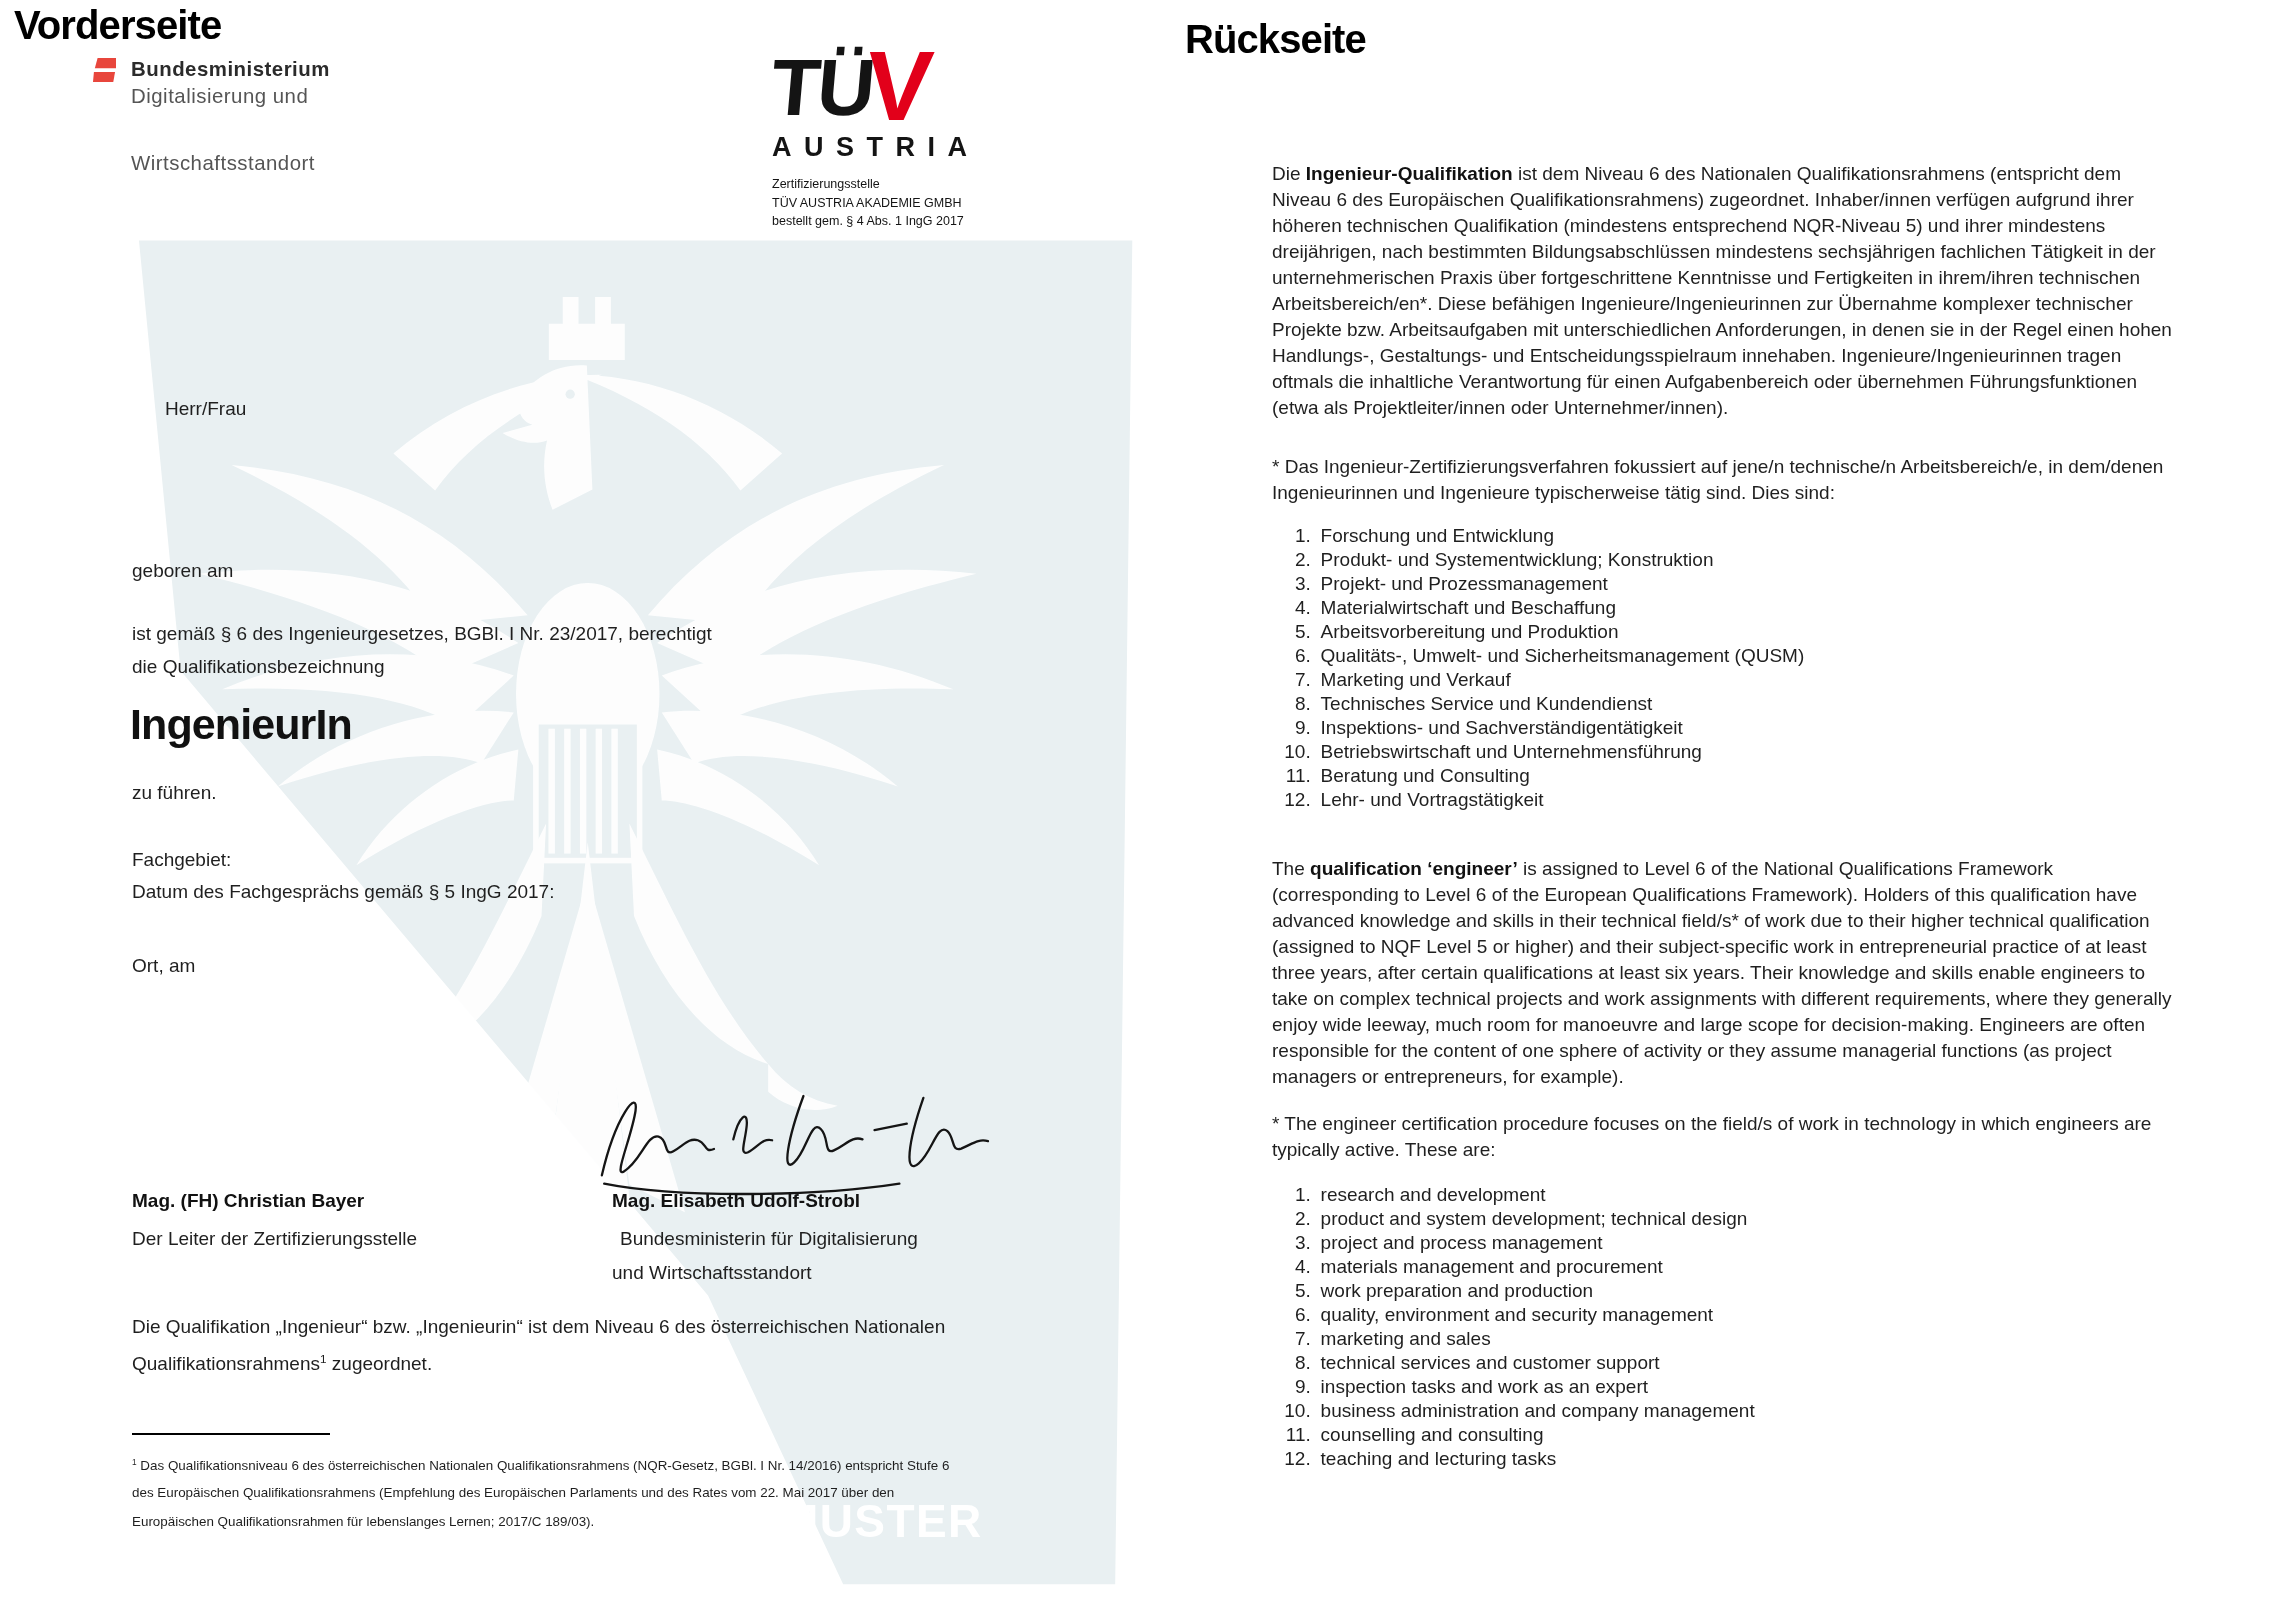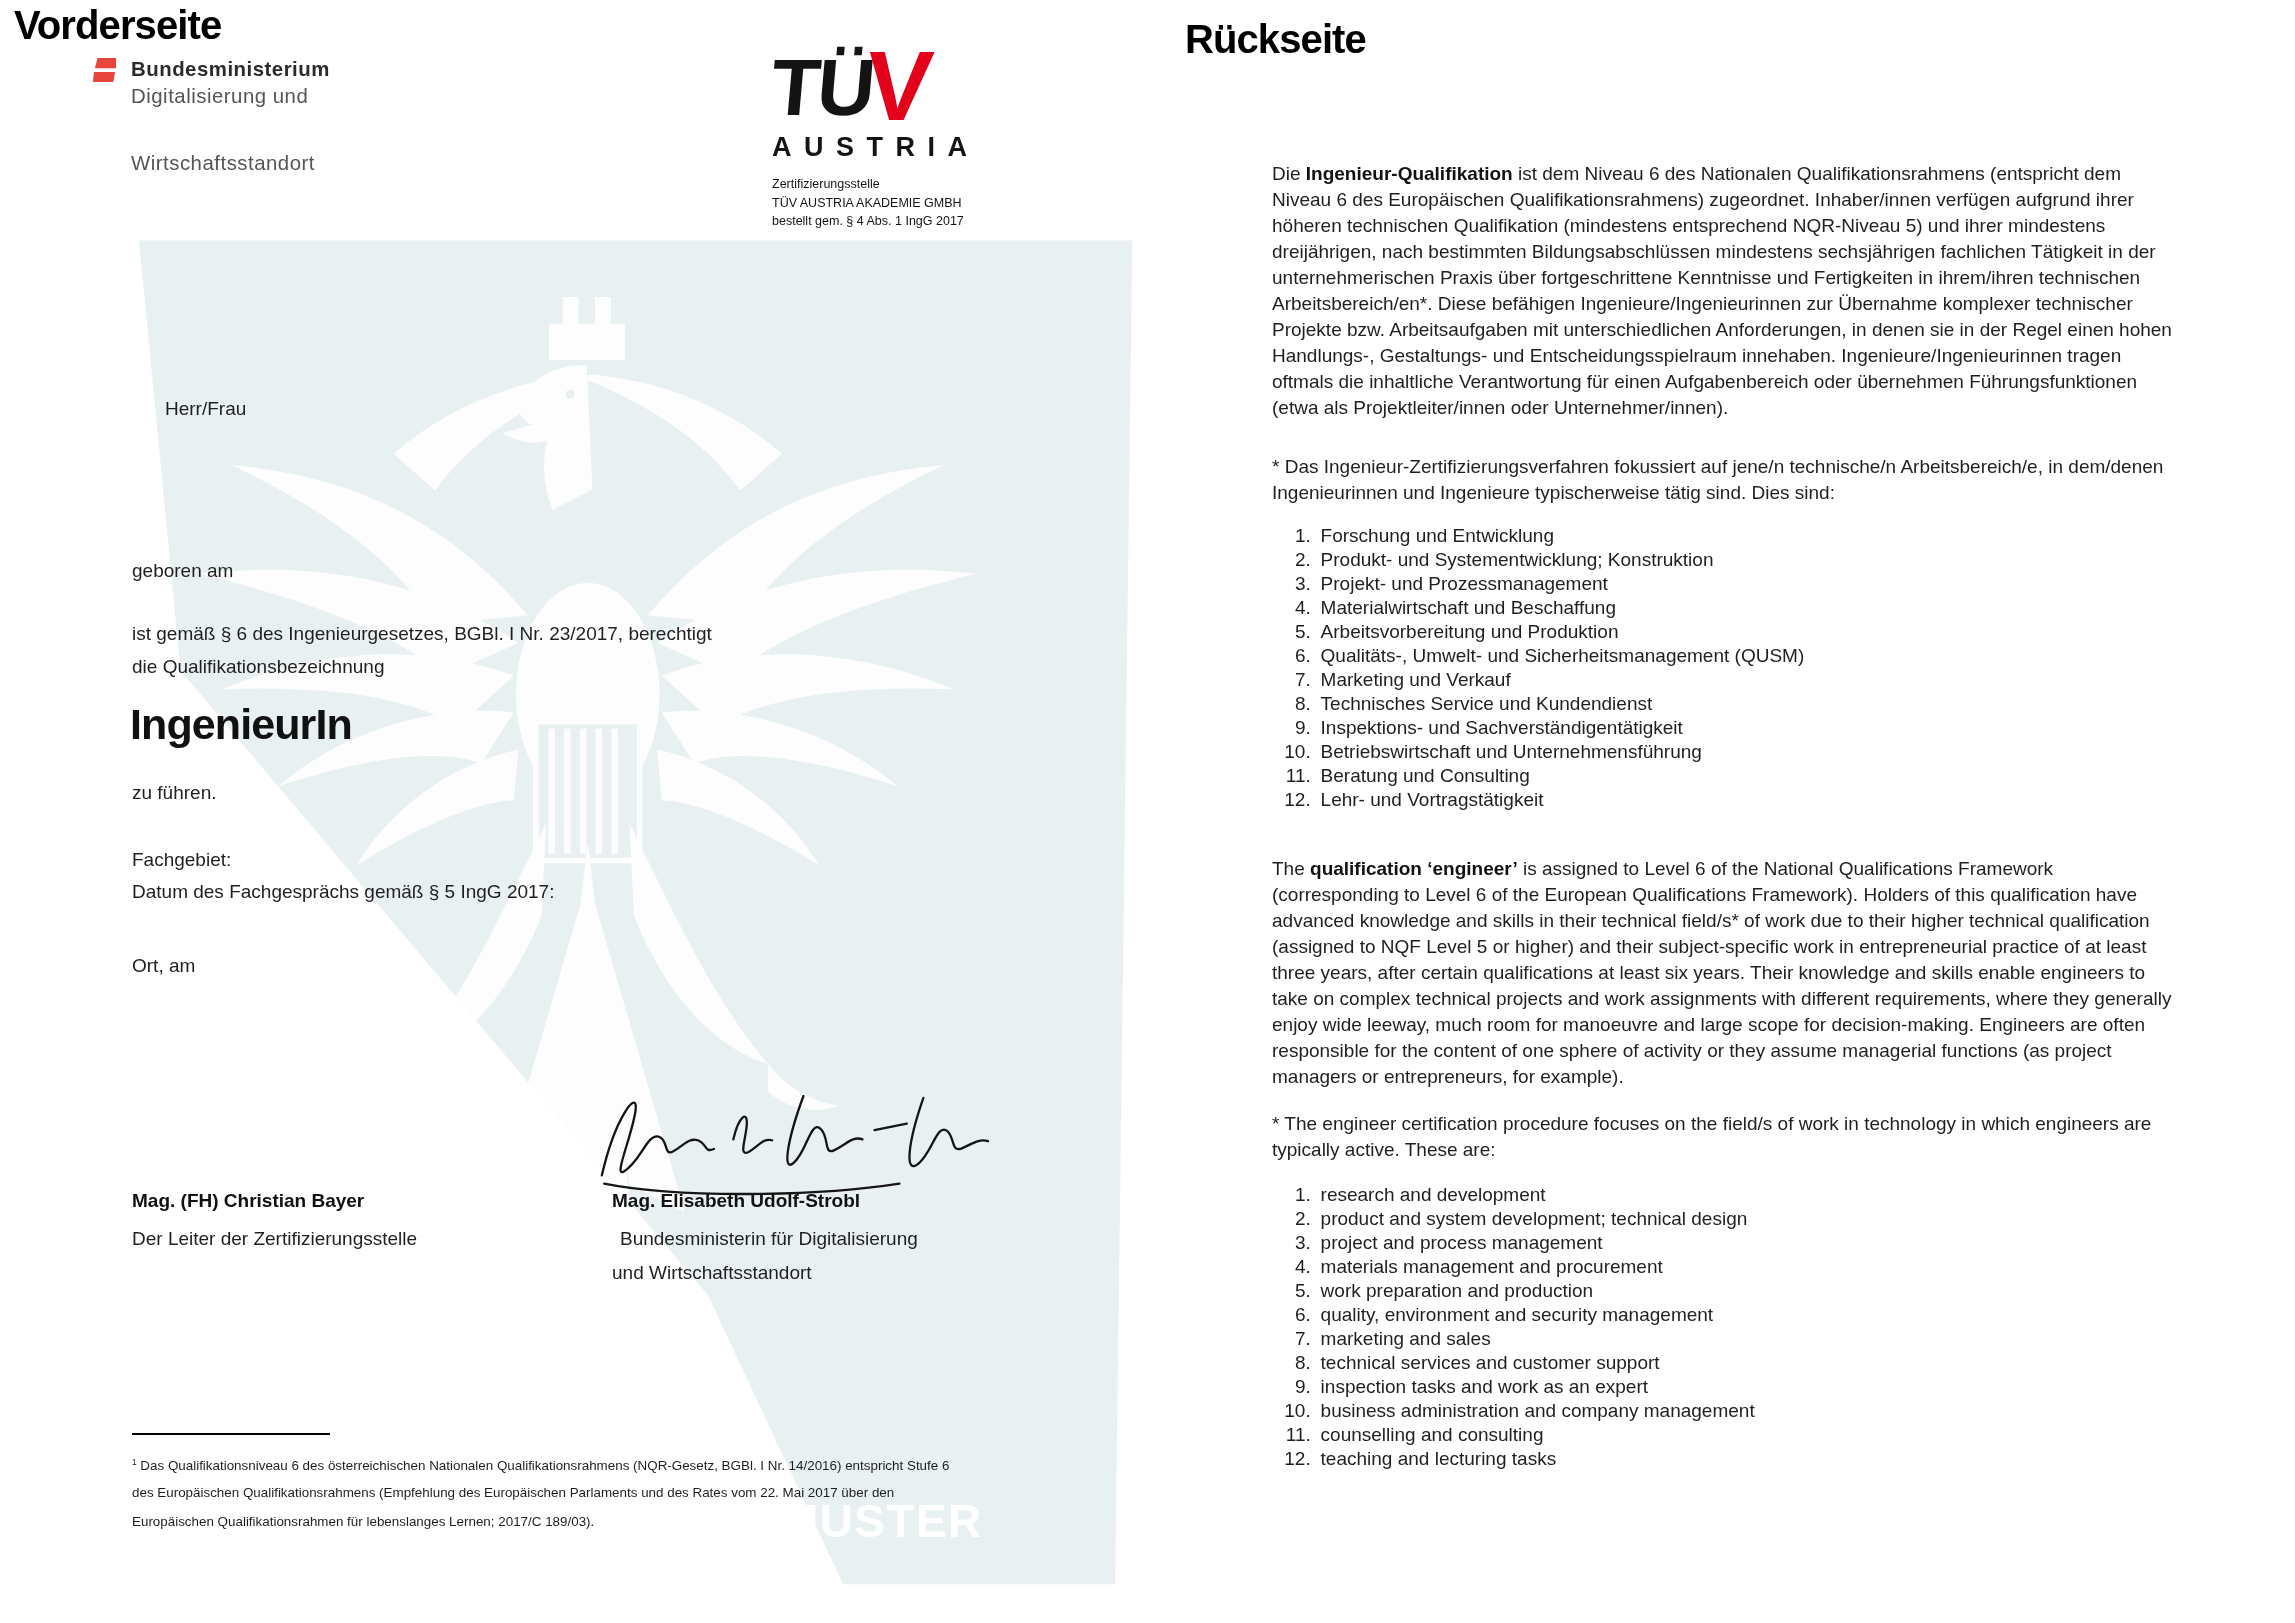--- a/index.html
+++ b/index.html
@@ -142,20 +142,21 @@
     </g>
   </svg>
 
   <div class="abs signer-name" style="left:132px;top:1190px;">Mag. (FH) Christian Bayer</div>
   <div class="abs body-text" style="left:132px;top:1223px;">Der Leiter der Zertifizierungsstelle</div>
 
   <div class="abs signer-name" style="left:612px;top:1190px;">Mag. Elisabeth Udolf-Strobl</div>
   <div class="abs body-text" style="left:612px;top:1223px;margin-left:8px;">Bundesministerin für Digitalisierung</div>
   <div class="abs body-text" style="left:612px;top:1257px;">und Wirtschaftsstandort</div>
 
+  <div class="abs body-text note" style="left:132px;top:1311px;width:833px;"><span>Die Qualifikation „Ingenieur“ bzw. „Ingenieurin“ ist dem Niveau 6 des österreichischen Nationalen Qualifikationsrahmens</span><sup>1</sup><span> zugeordnet.</span></div>
 
   <div class="abs rule" style="left:132px;top:1433px;width:198px;"></div>
   <div class="abs footnote" style="left:132px;top:1457px;"><sup>1</sup><span> Das Qualifikationsniveau 6 des österreichischen Nationalen Qualifikationsrahmens (NQR-Gesetz, BGBl. I Nr. 14/2016) entspricht Stufe 6</span></div>
   <div class="abs footnote" style="left:132px;top:1485px;">des Europäischen Qualifikationsrahmens (Empfehlung des Europäischen Parlaments und des Rates vom 22. Mai 2017 über den</div>
   <div class="abs footnote" style="left:132px;top:1514px;">Europäischen Qualifikationsrahmen für lebenslanges Lernen; 2017/C 189/03).</div>
 
   <div class="abs page-title" style="left:1185px;top:17px;">Rückseite</div>
 
   <div class="abs rcol" style="left:1272px;top:161px;width:907px;"><span>Die </span><strong>Ingenieur-Qualifikation</strong><span> ist dem Niveau 6 des Nationalen Qualifikationsrahmens (entspricht dem Niveau 6 des Europäischen Qualifikationsrahmens) zugeordnet. Inhaber/innen verfügen aufgrund ihrer höheren technischen Qualifikation (mindestens entsprechend NQR-Niveau 5) und ihrer mindestens dreijährigen, nach bestimmten Bildungsabschlüssen mindestens sechsjährigen fachlichen Tätigkeit in der unternehmerischen Praxis über fortgeschrittene Kenntnisse und Fertigkeiten in ihrem/ihren technischen Arbeitsbereich/en*. Diese befähigen Ingenieure/Ingenieurinnen zur Übernahme komplexer technischer Projekte bzw. Arbeitsaufgaben mit unterschiedlichen Anforderungen, in denen sie in der Regel einen hohen Handlungs-, Gestaltungs- und Entscheidungsspielraum innehaben. Ingenieure/Ingenieurinnen tragen oftmals die inhaltliche Verantwortung für einen Aufgabenbereich oder übernehmen Führungsfunktionen (etwa als Projektleiter/innen oder Unternehmer/innen).</span></div>
 

